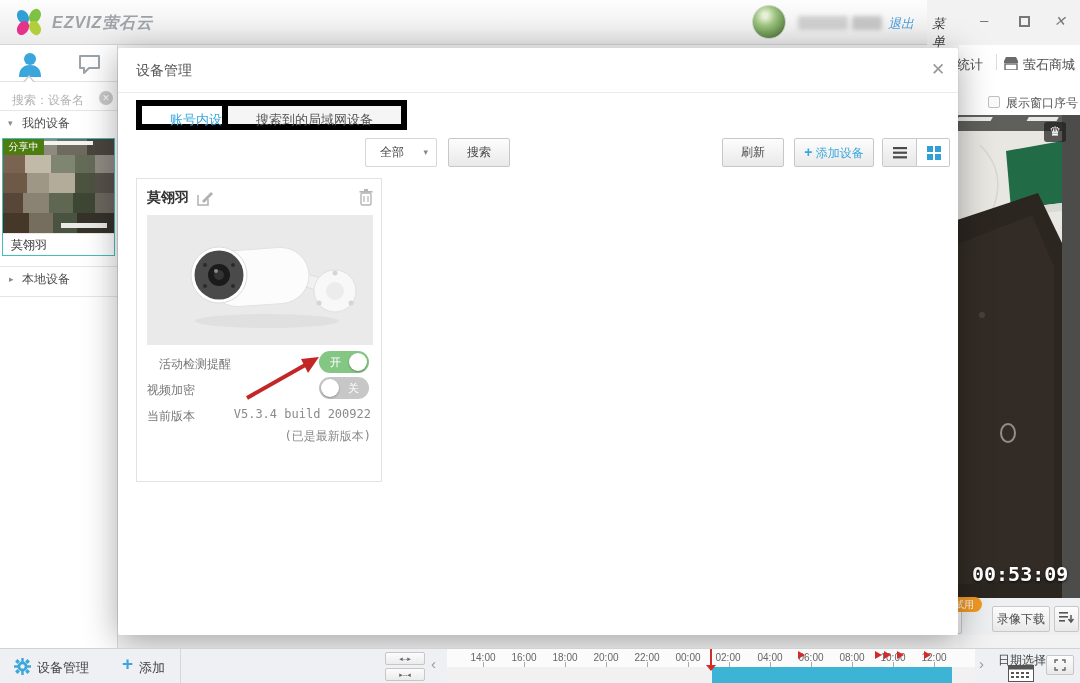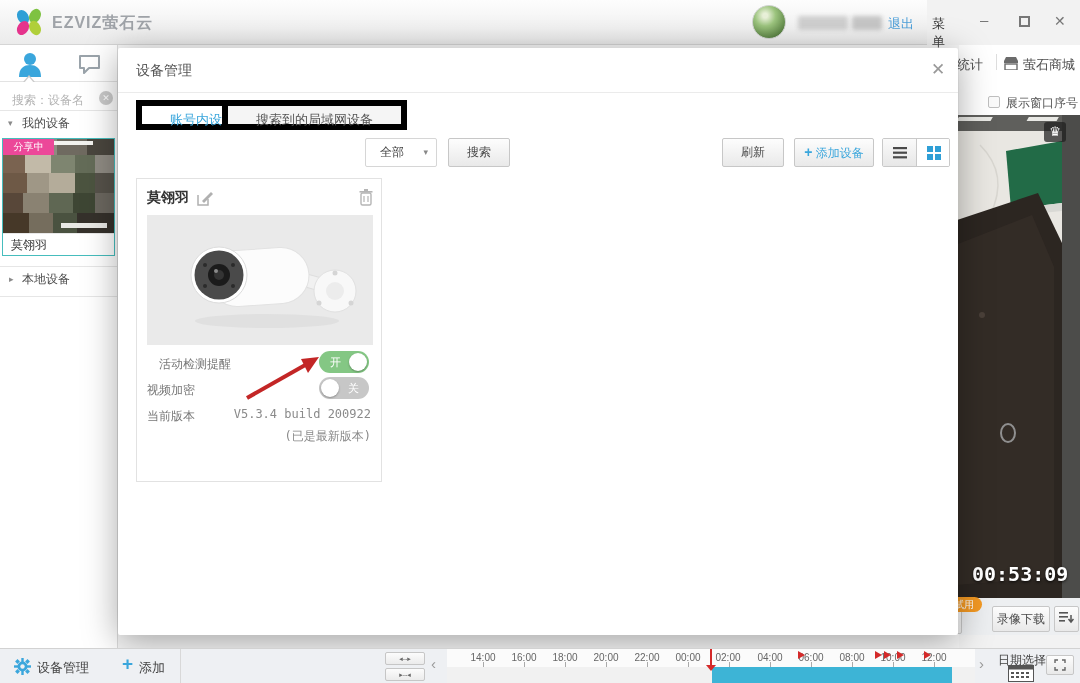--- a/index.html
+++ b/index.html
@@ -2,39 +2,39 @@
 <html><head>
 <meta charset="utf-8">
 <style>
   html,body{margin:0;padding:0;background:#222;}
   *{box-sizing:border-box;}
   #stage{position:relative;width:1080px;height:683px;overflow:hidden;background:#f2f2f2;
          font-family:"Liberation Sans",sans-serif;-webkit-font-smoothing:antialiased;}
   .abs{position:absolute;}
   
   #topbar{left:0;top:0;width:927px;height:45px;background:linear-gradient(#fdfdfd,#ebebeb);
-          border-bottom:1px solid #d5d5d5;z-index:6;}
+          border-bottom:1px solid #d5d5d5;z-index:6;font-style:italic;}
   #logoText{left:52px;top:13px;font-size:16px;font-weight:bold;color:#9fa3a8;letter-spacing:1px;}
   .avatar{left:752px;top:5px;width:34px;height:34px;border-radius:50%;
           background:radial-gradient(circle at 38% 30%,#e8f0d8 8%,#9cc47e 35%,#557d3f 80%,#3c5e2c);
           border:1px solid #cfd3cf;}
   .blurblock{height:14px;background:#cfcfcf;border-radius:2px;filter:blur(2px);}
   #logout{left:888px;top:15px;font-size:13px;color:#4a9ed9;cursor:pointer;}
   #menuBtn{left:932px;top:15px;font-size:13px;color:#3d3d3d;cursor:pointer;text-align:right;}
   .winctl{color:#777;font-size:15px;line-height:15px;cursor:pointer;}
   
   #sidebar{left:0;top:45px;width:118px;height:603px;background:#fff;border-right:1px solid #dcdcdc;z-index:2;}
   #sbIconRow{left:0;top:0;width:117px;height:37px;border-bottom:1px solid #e3e3e3;}
   .sb-search-label{left:12px;top:47px;font-size:12px;color:#b3b3b3;}
   .clearicon{left:99px;top:46px;width:14px;height:14px;border-radius:50%;background:#cbcbcb;color:#fff;
              font-size:9px;line-height:14px;text-align:center;}
   .sb-row-label{font-size:12px;color:#4a4a4a;}
   .tri{font-size:9px;color:#8a8a8a;}
   #devCard{left:2px;top:93px;width:113px;height:118px;border:1px solid #46bdbd;background:#fff;}
-  #shareBadge{left:0;top:0;width:51px;height:16px;background:#ec4899;color:#fff;font-size:10px;
+  #shareBadge{left:0;top:0;width:41px;height:16px;background:#4d7c0f;color:#fff;font-size:10px;
               line-height:16px;text-align:center;z-index:2;}
   #devCardName{left:0;top:94px;width:111px;height:22px;background:#fff;font-size:12px;color:#333;
                line-height:22px;padding-left:8px;border-top:1px solid #e8e8e8;}
   .sb-divider{left:0;width:117px;height:1px;background:#e6e6e6;}
   
   #rightTop{left:959px;top:45px;width:121px;height:70px;background:#fff;z-index:1;}
   .rp-text{font-size:13px;color:#4d4d4d;white-space:nowrap;}
   .checkbox{width:12px;height:12px;border:1px solid #bfbfbf;background:#fafafa;border-radius:2px;}
   #videoBox{left:890px;top:115px;width:172px;height:483px;z-index:1;overflow:hidden;background:#e9e7e2;}
   #darkStrip{left:1062px;top:115px;width:18px;height:483px;background:#4c4c4a;z-index:1;}

